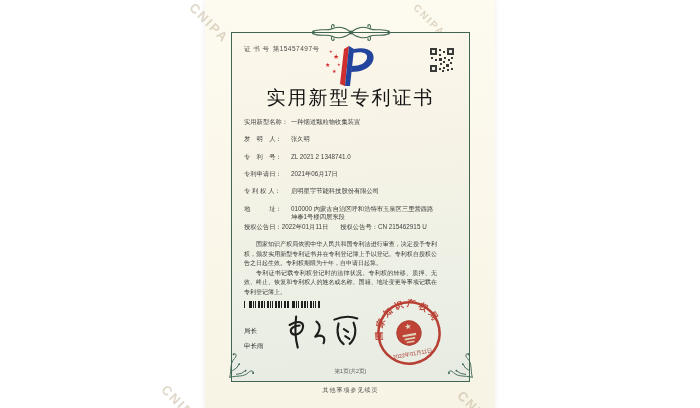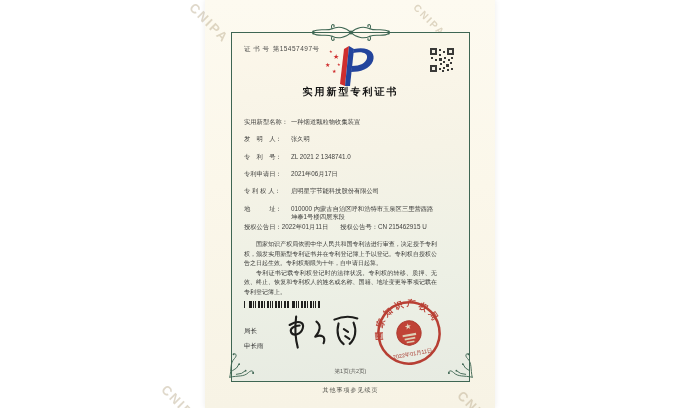--- a/index.html
+++ b/index.html
@@ -32,21 +32,21 @@
   .ornament-corner.left{left:22px;top:352px;}
   .ornament-corner.right{left:242px;top:352px;transform:scaleX(-1);}
   
   .cert-no{position:absolute;left:39px;top:45px;font-size:6.5px;color:#4a4a48;letter-spacing:.5px;}
   .cert-no .num{margin-left:3px;}
   .qr{position:absolute;left:225px;top:48px;width:24px;height:24px;}
   .logo{position:absolute;left:114px;top:43px;width:58px;height:44px;}
   .title{
     position:absolute;left:26px;top:85px;width:239px;text-align:center;
     font-family:"Liberation Serif","DejaVu Serif",serif;
-    font-size:10px;font-weight:700;color:#141414;letter-spacing:2px;white-space:nowrap;
+    font-size:19px;font-weight:400;color:#141414;letter-spacing:2px;white-space:nowrap;
   }
   
   .fields{position:absolute;left:39px;top:118px;width:194px;font-size:6.3px;color:#3f3f3d;}
   .row{display:flex;line-height:1.25;margin-bottom:9.5px;}
   .row .lbl{flex:0 0 47px;white-space:pre;}
   .row .val{flex:1;}
   .row.address{margin-bottom:2.5px;}
   .row.grant{display:flex;gap:12px;}
   .row.grant .pair{display:flex;white-space:nowrap;}
   

